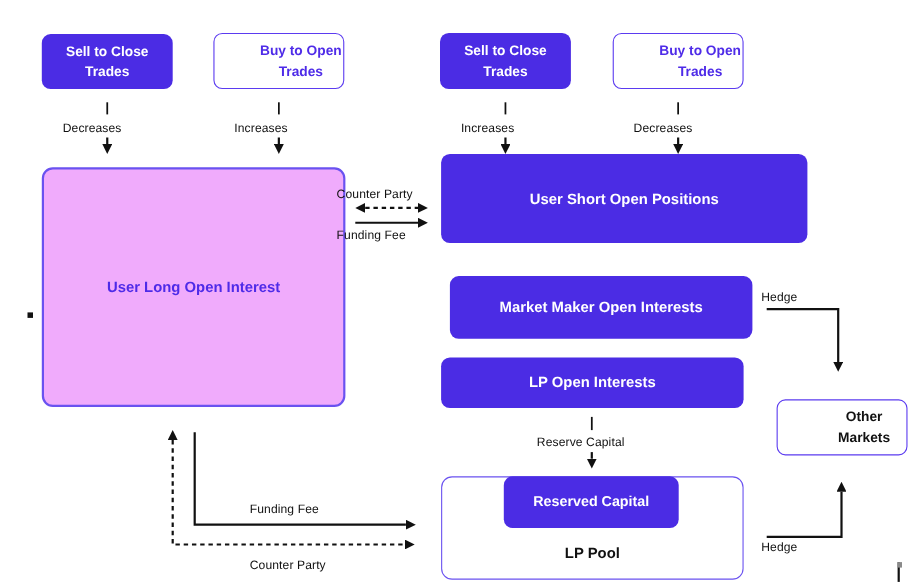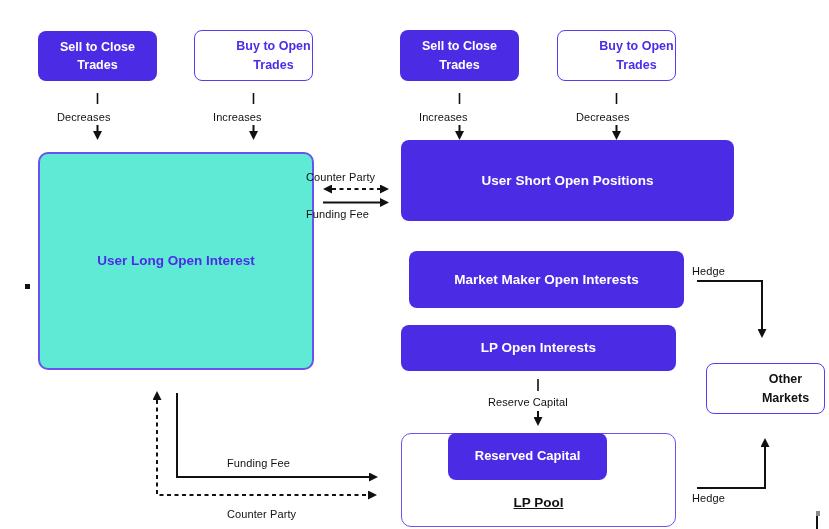--- a/index.html
+++ b/index.html
@@ -22,51 +22,51 @@
 
   
   #box-tl-sell { left:38px;  top:31px; width:119px; height:50px; }
   #box-tl-buy  { left:194px; top:30px; width:119px; height:51px; }
   #box-tr-sell { left:400px; top:30px; width:119px; height:51px; }
   #box-tr-buy  { left:557px; top:30px; width:119px; height:51px; }
 
   
   #box-long {
     left:38px; top:152px; width:276px; height:218px;
-    background:#5eead4; border:2px solid var(--box_border_big); border-radius:10px;
+    background:#f0abfc; border:2px solid var(--box_border_big); border-radius:10px;
     color:var(--accent_text);
   }
 
   
   #box-short { left:401px; top:140px; width:333px; height:81px; }
   #box-mm    { left:409px; top:251px; width:275px; height:57px; }
   #box-lpoi  { left:401px; top:325px; width:275px; height:46px; }
 
   
   #box-other { left:706px; top:363px; width:119px; height:51px; font-weight:600; font-size:12.5px; }
   #box-lppool{ left:401px; top:433px; width:275px; height:94px; border:1.5px solid var(--box_border_big); border-radius:10px; background:#fff; }
-  #box-rescap{ left:448px; top:433px; width:159px; height:47px; font-size:13px; }
+  #box-rescap{ left:458px; top:433px; width:159px; height:47px; font-size:13px; }
   #lbl-lppool{ left:401px; top:495px; width:275px; font-size:13.5px; font-weight:bold; color:#111; }
 
   .arrow-label {
     position:absolute; font-size:11px; color:#111;
     font-weight:400; letter-spacing:0.1px;
   }
   #lbl-dec-l   { left:57px;  top:111px; width:80px; }
   #lbl-inc-l   { left:213px; top:111px; width:80px; }
   #lbl-inc-r   { left:419px; top:111px; width:80px; }
   #lbl-dec-r   { left:576px; top:111px; width:80px; }
   #lbl-cp-mid  { left:306px; top:171px; width:100px; }
   #lbl-ff-mid  { left:306px; top:208px; width:100px; }
   #lbl-hedge-t { left:692px; top:265px; width:80px; }
   #lbl-rescap  { left:488px; top:396px; width:100px; }
   #lbl-ff-bot  { left:227px; top:457px; width:100px; }
   #lbl-cp-bot  { left:227px; top:508px; width:100px; }
   #lbl-hedge-b { left:692px; top:492px; width:80px; }
-  #lbl-lppool  { position:absolute; text-align:center;text-decoration:underline; }
+  #lbl-lppool  { position:absolute; text-align:center; }
 
   svg.lines { position:absolute; left:0; top:0; width:829px; height:529px; pointer-events:none; }
   .ln   { stroke:var(--line); stroke-width:2; fill:none; }
   .tick { stroke:var(--line); stroke-width:1.6; fill:none; }
   .dash { stroke-dasharray:4 3.5; }
   .arrowhead { fill:var(--line); }
 
   #artifact-square { position:absolute; left:25px; top:284px; width:5px; height:5px; background:#111; }
   #artifact-caret  { position:absolute; left:816px; top:511px; width:2px; height:18px; background:#111; }
   #artifact-caret::before { content:""; position:absolute; left:0; top:0; width:4px; height:5px; background:#8a8a8a; }

